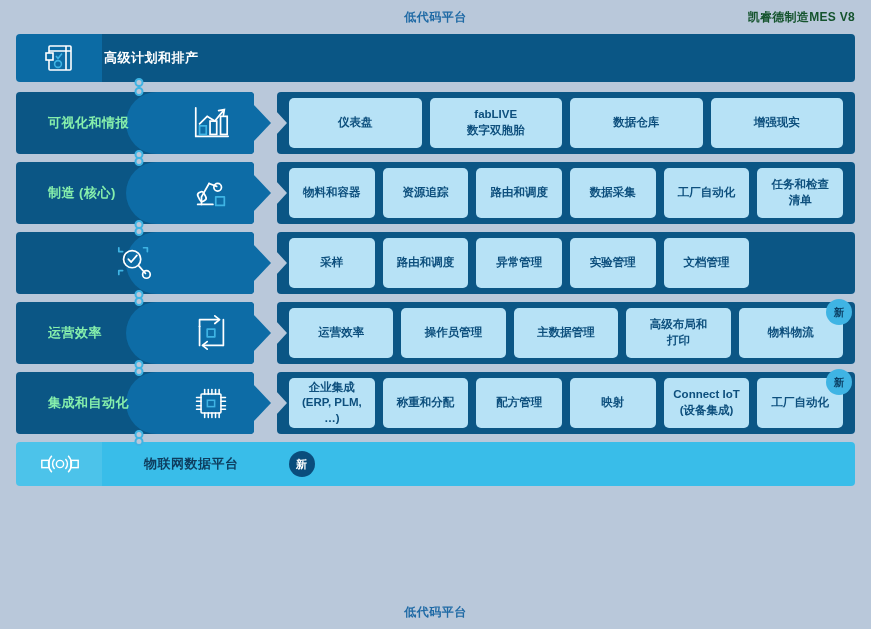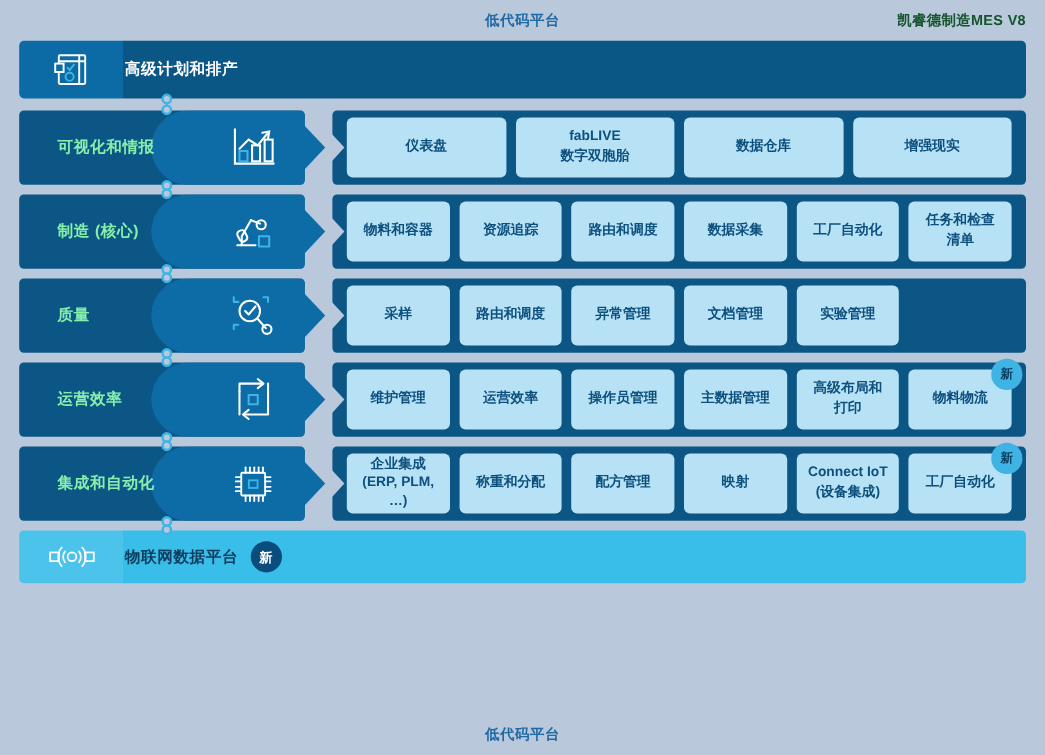--- a/index.html
+++ b/index.html
@@ -47,21 +47,21 @@
   }
   .bar-top .bar-label{
     font-size:13px;font-weight:bold;color:#ffffff;letter-spacing:.5px;
   }
   
   .bar-bottom{
     height:44px;width:100%;
     background:linear-gradient(90deg,#4cc3ea 0 10.3%,#39bde9 10.3% 100%);
     border-radius:4px;
     display:flex;align-items:center;
-    overflow:hidden;position:relative;
+    overflow:hidden;position:relative;gap:40px;
   }
   .bar-bottom .icon-wrap{
     width:88px;min-width:88px;height:100%;
     display:flex;align-items:center;justify-content:center;
   }
   .bar-bottom .bar-label{
     font-size:13px;font-weight:bold;color:#0e3d5e;letter-spacing:.5px;
   }
   .inline-badge{
     display:inline-flex;align-items:center;justify-content:center;
@@ -268,21 +268,20 @@
           </div>
         </div>
         <div class="connector" style="top: 62px; height: 8px;">
           <span class="dot top"></span>
           <span class="dot bot"></span>
         </div>
       </div>
       <div class="row">
         <div class="cat">
           <div class="cat-fill"></div>
-          <div class="cat-text">质量</div>
           <div class="cat-icon">
             <svg width="42" height="40" viewBox="0 0 44 42" fill="none" stroke="#ffffff" stroke-width="1.8" stroke-linecap="round" stroke-linejoin="round">
               <circle cx="19" cy="17" r="9"></circle>
               <polyline points="15,17 18,20 24,13"></polyline>
               <line x1="26" y1="24" x2="33" y2="32"></line>
               <circle cx="34" cy="33" r="4"></circle>
               <polyline points="9,9 5,9 5,5" stroke="#3fb4e4"></polyline>
               <polyline points="31,5 35,5 35,9" stroke="#3fb4e4"></polyline>
               <polyline points="9,29 5,29 5,33" stroke="#3fb4e4"></polyline>
             </svg>
@@ -293,24 +292,24 @@
           <div class="card">
             <span>采样</span>
           </div>
           <div class="card">
             <span>路由和调度</span>
           </div>
           <div class="card">
             <span>异常管理</span>
           </div>
           <div class="card">
+            <span>实验管理</span>
+          </div>
+          <div class="card">
             <span>文档管理</span>
-          </div>
-          <div class="card">
-            <span>实验管理</span>
           </div>
           <div class="card spacer"></div>
         </div>
         <div class="connector" style="top: 62px; height: 8px;">
           <span class="dot top"></span>
           <span class="dot bot"></span>
         </div>
       </div>
       <div class="row">
         <div class="cat">
@@ -323,23 +322,20 @@
               <line x1="35" y1="7" x2="35" y2="34"></line>
               <polyline points="34,34 14,34"></polyline>
               <polyline points="18,30 13,34 18,38"></polyline>
               <line x1="10" y1="14" x2="10" y2="34"></line>
               <rect x="18" y="17" width="8" height="8" stroke="#3fb4e4"></rect>
             </svg>
           </div>
           <div class="arrow"></div>
         </div>
         <div class="strip">
-          <div class="card">
-            <span>维护管理</span>
-          </div>
           <div class="card">
             <span>运营效率</span>
           </div>
           <div class="card">
             <span>操作员管理</span>
           </div>
           <div class="card">
             <span>主数据管理</span>
           </div>
           <div class="card">

